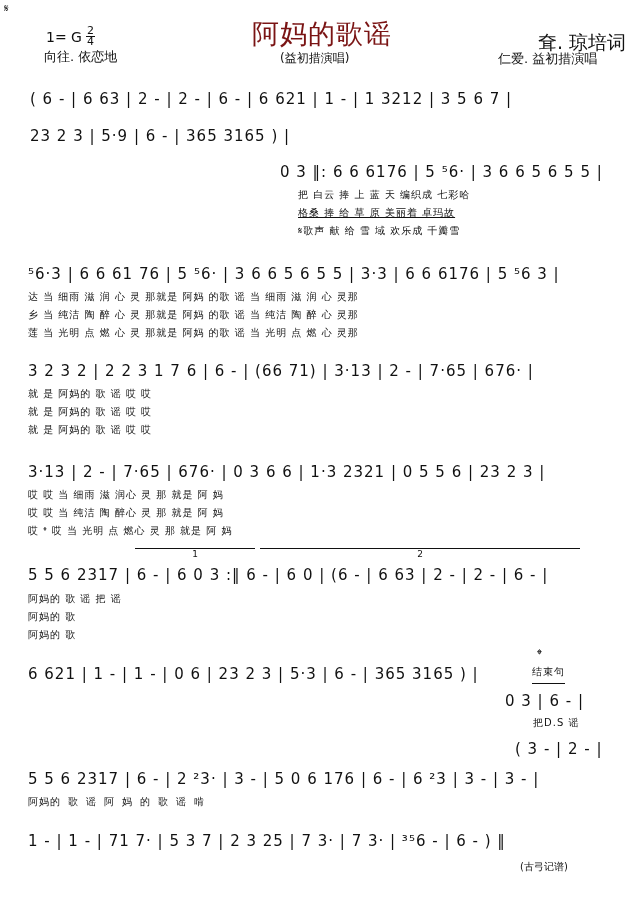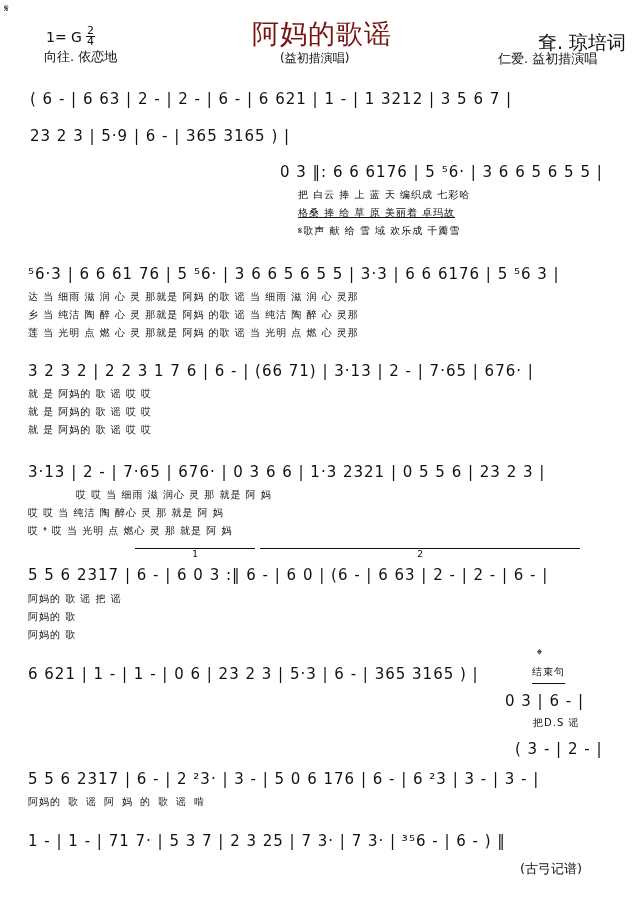--- a/index.html
+++ b/index.html
@@ -10,21 +10,21 @@
   .frac { display:inline-flex; flex-direction:column; align-items:center; font-size:11px; line-height:10px; }
   .frac span:first-child { border-bottom:1px solid #111; padding:0 1px; }
   .tempo { left:44px; top:48px; font-size:13px; }
   .title { left:252px; top:16px; font-size:27px; color:#7a1414; letter-spacing:1px; }
   .singer { left:280px; top:50px; font-size:12px; }
   .lyricist { left:538px; top:30px; font-size:19px; }
   .composer { left:498px; top:50px; font-size:13px; }
 
   .line { position:absolute; white-space:nowrap; font-size:15px; letter-spacing:1px; font-family:"DejaVu Sans", sans-serif; }
   .lyr { position:absolute; white-space:nowrap; font-size:10px; letter-spacing:1px; font-family:"DejaVu Sans", sans-serif; }
-  .credit { position:absolute; font-size:13px; }
+  .credit { position:absolute; font-size:10px; }
   .coda { position:absolute; font-size:14px; }
 </style>
 </head>
 <body>
 
 <div class="abs segno-top">𝄋</div>
 <div class="abs key">
   <span>1= G</span>
   <span class="frac">
     <span>2</span>
@@ -49,21 +49,21 @@
 <div class="lyr" style="left:28px;top:290px;">达 当  细雨 滋 润    心 灵   那就是 阿妈 的歌  谣 当  细雨 滋 润    心 灵那</div>
 <div class="lyr" style="left:28px;top:308px;">乡 当  纯洁 陶 醉    心 灵   那就是 阿妈 的歌  谣 当  纯洁 陶 醉    心 灵那</div>
 <div class="lyr" style="left:28px;top:326px;">莲 当  光明 点 燃    心 灵   那就是 阿妈 的歌  谣 当  光明 点 燃    心 灵那</div>
 
 <div class="line" style="left:28px;top:362px;">3 2 3 2 | 2 2 3 1 7 6 | 6 - | (66 71) | 3·13 | 2 - | 7·65 | 676· |</div>
 <div class="lyr" style="left:28px;top:387px;">就   是  阿妈的 歌      谣              哎              哎</div>
 <div class="lyr" style="left:28px;top:405px;">就   是  阿妈的 歌      谣              哎              哎</div>
 <div class="lyr" style="left:28px;top:423px;">就   是  阿妈的 歌      谣              哎              哎</div>
 
 <div class="line" style="left:28px;top:463px;">3·13 | 2 - | 7·65 | 676· | 0 3 6 6 | 1·3 2321 | 0 5 5 6 | 23 2 3 |</div>
-<div class="lyr" style="left:28px;top:488px;margin-left:48px;">哎            哎                  当 细雨  滋 润心  灵   那 就是  阿   妈</div>
+<div class="lyr" style="left:28px;top:488px;">哎            哎                  当 细雨  滋 润心  灵   那 就是  阿   妈</div>
 <div class="lyr" style="left:28px;top:506px;">哎            哎                  当 纯洁  陶 醉心  灵   那 就是  阿   妈</div>
 <div class="lyr" style="left:28px;top:524px;">哎          𝄌 哎                  当 光明  点 燃心  灵   那 就是  阿   妈</div>
 
 <div class="abs" style="left:135px;top:548px;width:120px;border-top:1px solid #111;font-size:9px;text-align:center;">1</div>
 <div class="abs" style="left:260px;top:548px;width:320px;border-top:1px solid #111;font-size:9px;text-align:center;">2</div>
 
 <div class="line" style="left:28px;top:566px;">5 5 6 2317 | 6 - | 6 0 3 :‖ 6 - | 6 0 | (6 - | 6 63 | 2 - | 2 - | 6 - |</div>
 <div class="lyr" style="left:28px;top:592px;">阿妈的 歌    谣       把   谣</div>
 <div class="lyr" style="left:28px;top:610px;">阿妈的 歌</div>
 <div class="lyr" style="left:28px;top:628px;">阿妈的 歌</div>

